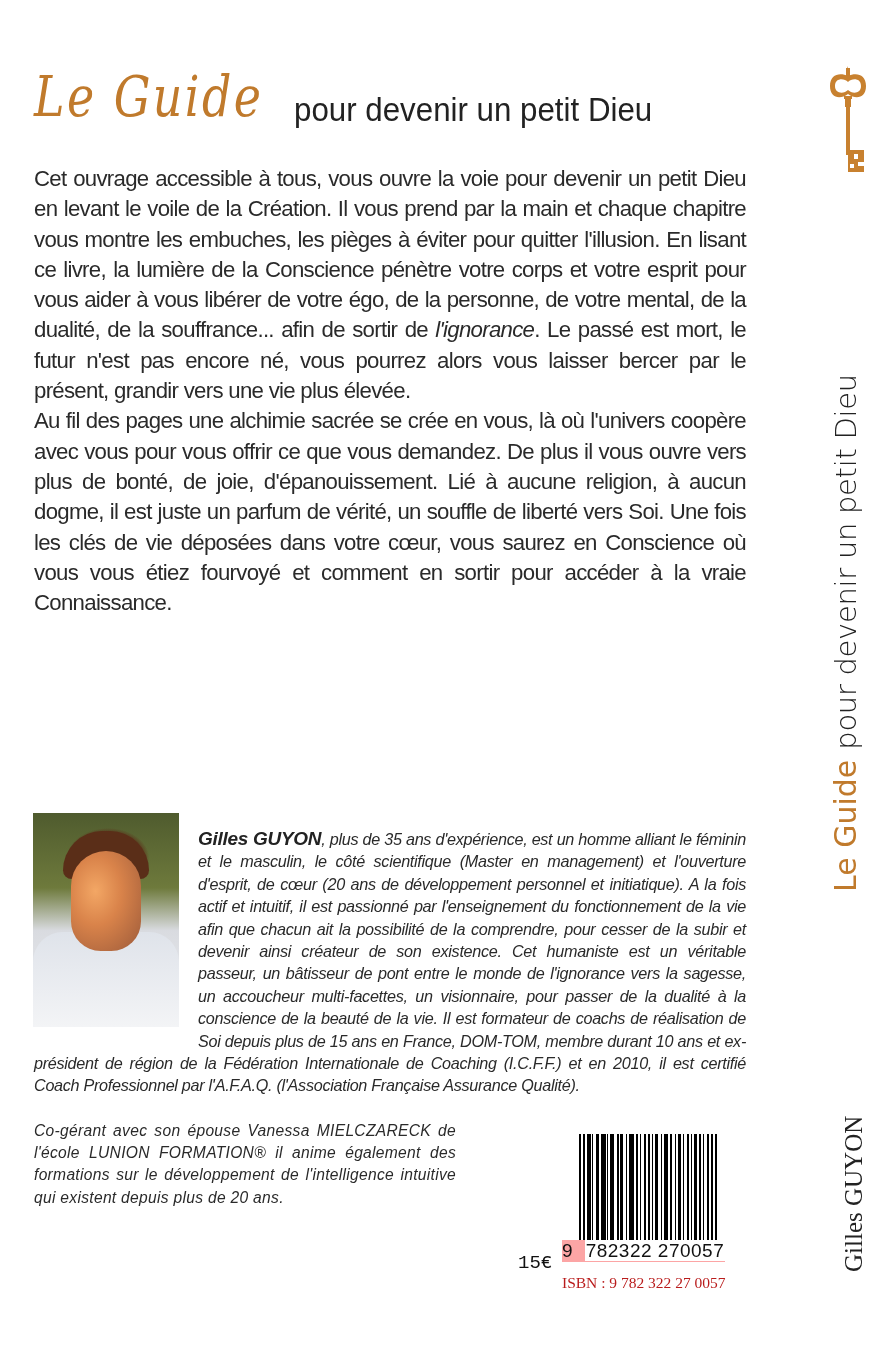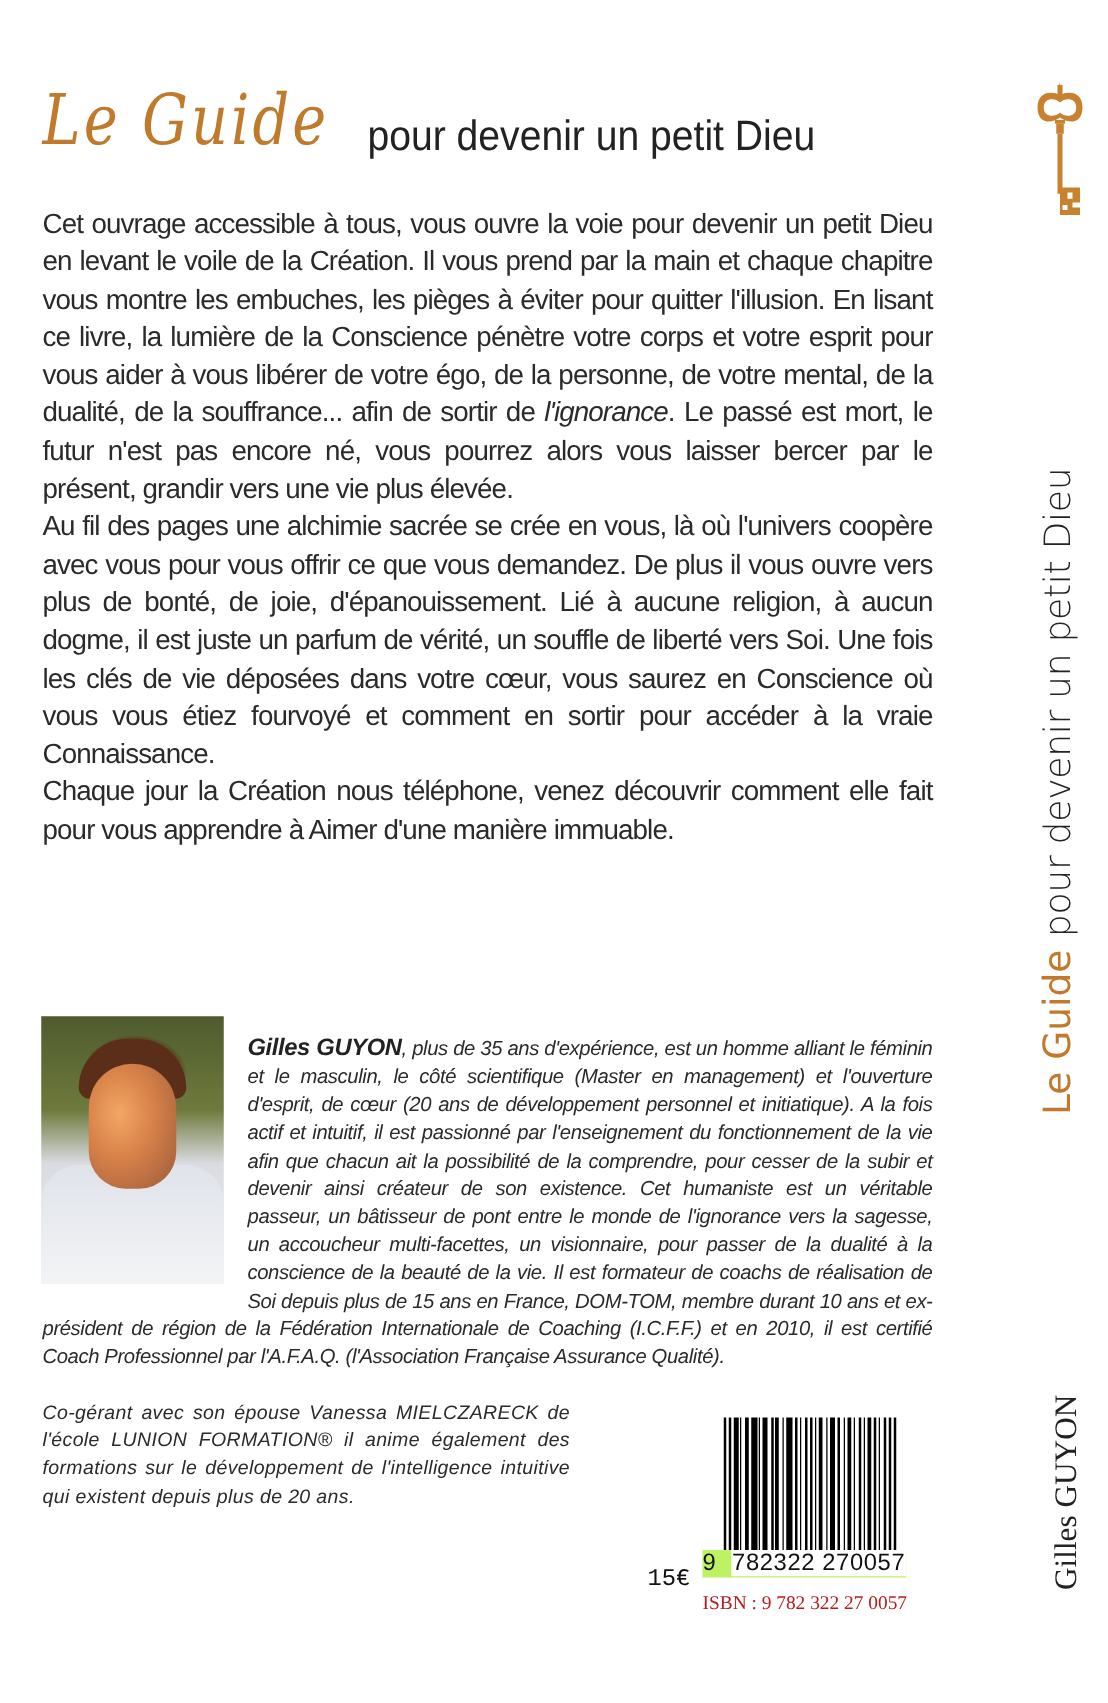--- a/index.html
+++ b/index.html
@@ -24,21 +24,21 @@
     .photo-hair { position: absolute; left: 30px; top: 18px; width: 86px; height: 48px; border-radius: 45px 45px 10px 10px; background: #5a2e18; }
 
     .bio { position: absolute; left: 34px; top: 828px; width: 712px; font-family: "Liberation Sans", sans-serif; font-style: italic; font-size: 16.2px; line-height: 22.4px; color: #2a2a2a; text-align: justify; letter-spacing: -0.3px; }
     .bio .float-spacer { float: left; width: 164px; height: 218px; }
     .bio strong { font-weight: bold; font-size: 19px; color: #222; }
 
     .cofounder { position: absolute; left: 34px; top: 1120px; width: 422px; font-family: "Liberation Sans", sans-serif; font-style: italic; font-size: 15.6px; line-height: 22.2px; color: #2a2a2a; text-align: justify; letter-spacing: 0.3px; }
 
     .barcode { position: absolute; left: 579px; top: 1134px; width: 155px; height: 116px; display: flex; align-items: stretch; }
     .barcode span { display: block; height: 100%; background: #000; }
-    .barcode-digits { position: absolute; left: 562px; top: 1240px; font-family: "Liberation Sans", sans-serif; font-size: 19px; color: #111; background: #bef264; letter-spacing: 0.5px; }
+    .barcode-digits { position: absolute; left: 562px; top: 1240px; font-family: "Liberation Sans", sans-serif; font-size: 19px; color: #111; background: #fca5a5; letter-spacing: 0.5px; }
     .barcode-digits .rest { background: #fff; padding: 0 1px; }
     .price { position: absolute; left: 518px; top: 1252px; font-family: Liberation Mono, monospace; font-size: 19px; color: #111; }
     .isbn { position: absolute; left: 562px; top: 1274px; font-family: "Liberation Serif", serif; font-size: 15.5px; color: #b91c1c; }
 
     .spine-title { position: absolute; left: 824px; top: 892px; transform-origin: left top; transform: rotate(-90deg); white-space: nowrap; font-family: "DejaVu Sans", sans-serif; font-size: 30px; line-height: 44px; color: #222; }
     .spine-title .accent { color: #c07a2c; font-weight: normal; }
     .spine-title .rest { font-weight: 300; font-size: 29px; margin-left: 10px; letter-spacing: -0.3px; }
 
     .spine-author { position: absolute; left: 836px; top: 1272px; transform-origin: left top; transform: rotate(-90deg); white-space: nowrap; font-family: "Liberation Serif", serif; font-size: 25px; line-height: 36px; color: #222; }
   </style>
@@ -63,21 +63,20 @@
   <g fill="#ffffff">
     <rect x="28" y="88" width="4" height="5"></rect>
     <rect x="32" y="96" width="6" height="4"></rect>
     <rect x="24" y="98" width="4" height="4"></rect>
   </g>
 </svg>
 
 <div class="main-text">
   <p><span>Cet ouvrage accessible à tous, vous ouvre la voie pour devenir un petit Dieu en levant le voile de la Création. Il vous prend par la main et chaque chapitre vous montre les embuches, les pièges à éviter pour quitter l'illusion. En lisant ce livre, la lumière de la Conscience pénètre votre corps et votre esprit pour vous aider à vous libérer de votre égo, de la personne, de votre mental, de la dualité, de la souffrance... afin de sortir de </span><em>l'ignorance</em><span>. Le passé est mort, le futur n'est pas encore né, vous pourrez alors vous laisser bercer par le présent, grandir vers une vie plus élevée.</span></p>
   <p>Au fil des pages une alchimie sacrée se crée en vous, là où l'univers coopère avec vous pour vous offrir ce que vous demandez. De plus il vous ouvre vers plus de bonté, de joie, d'épanouissement. Lié à aucune religion, à aucun dogme, il est juste un parfum de vérité, un souffle de liberté vers Soi. Une fois les clés de vie déposées dans votre cœur, vous saurez en Conscience où vous vous étiez fourvoyé et comment en sortir pour accéder à la vraie Connaissance.</p>
-  <p>Chaque jour la Création nous téléphone, venez découvrir comment elle fait pour vous apprendre à Aimer d'une manière immuable.</p>
 </div>
 
 <div class="author-photo">
   <div class="photo-shirt"></div>
   <div class="photo-hair"></div>
   <div class="photo-face"></div>
 </div>
 
 <div class="bio">
   <div class="float-spacer"></div>

